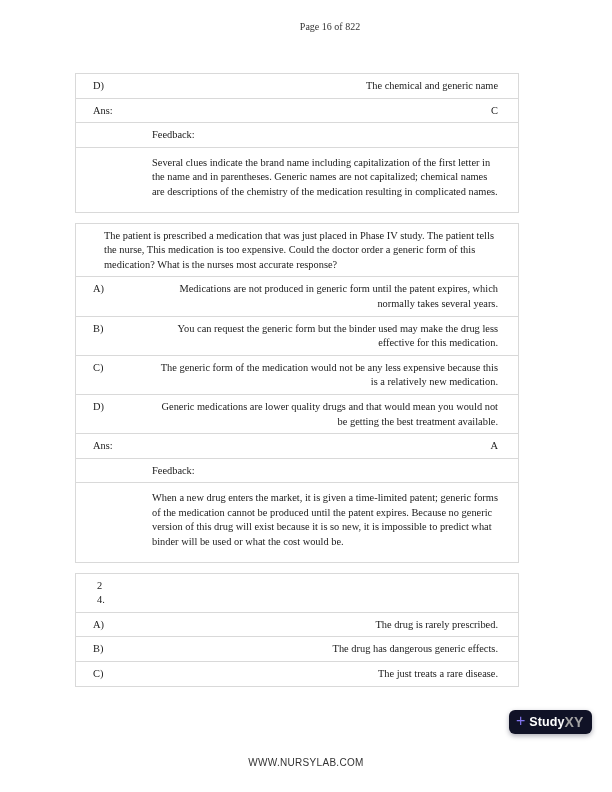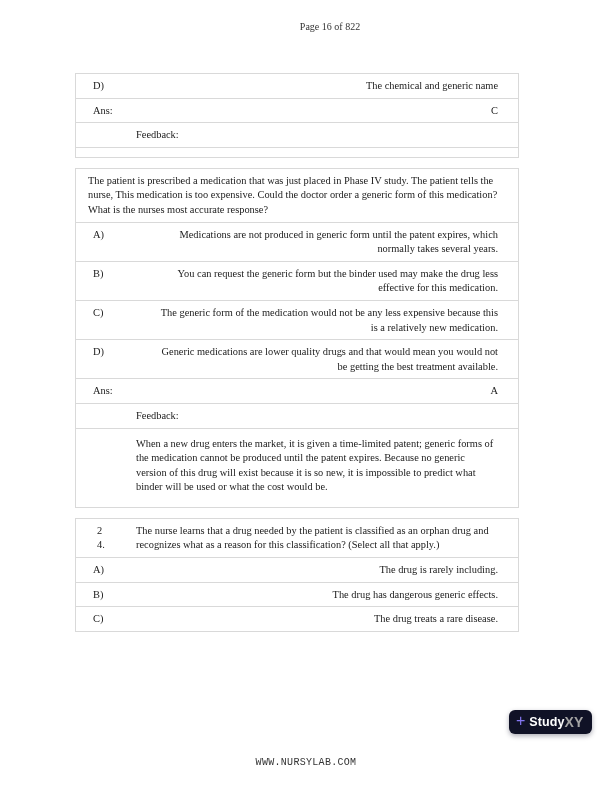--- a/index.html
+++ b/index.html
@@ -29,21 +29,21 @@
   .cell-label {
     flex:0 0 48px; box-sizing:border-box;
     padding:5px 0 4px 17px;
     font-size:10.4px; line-height:14.6px; color:#212121;
   }
   .cell-content {
     flex:1 1 auto; box-sizing:border-box;
     padding:5px 20px 4px 0;
     font-size:10.4px; line-height:14.6px; color:#212121;
   }
-  .indent-sm .cell-content { margin-left:12px; }
+  .indent-sm .cell-content { margin-left:28px; }
   .indent-lg .cell-content { margin-left:34px;text-align:right; }
   .row-question .cell-label {
     padding-left:21px; padding-right:15px;
     word-break:break-all;
   }
   .row-feedback_body .cell-content { padding-top:8px; padding-bottom:12px; }
   .brand-badge {
     position:absolute; left:509px; top:710px; height:24px;
     background:#101226;
     border-radius:6px;
@@ -55,21 +55,21 @@
   }
   .plus-icon {
     color:#8577f3; font-size:16px; font-weight:400;
     margin-right:4px; line-height:1; margin-top:-2px;
   }
   .brand-primary { color:#ffffff; font-weight:700; font-size:12.5px; letter-spacing:0.1px; }
   .brand-accent  { color:#a3a3a3; font-weight:700; font-size:14px; letter-spacing:0.1px; }
   .page-footer {
     position:absolute; top:757px; left:0; width:612px;
     text-align:center;
-    font-family:Liberation Mono, monospace;
+    font-family:Liberation Sans, sans-serif;
     font-size:10px; color:#333333; letter-spacing:0.3px;
   }
 </style>
 </head>
 <body>
 
 <div class="page-header">Page 16 of 822</div>
 
 <div class="content" id="content">
     <div class="qtable">
@@ -80,20 +80,21 @@
       <div class="row indent-lg row-answer">
     <div class="cell-label">Ans:</div>
     <div class="cell-content">C</div>
   </div>
       <div class="row indent-sm row-feedback_label">
     <div class="cell-label"></div>
     <div class="cell-content">Feedback:</div>
   </div>
       <div class="row indent-sm row-feedback_body">
     <div class="cell-label"></div>
+    <div class="cell-content">Several clues indicate the brand name including capitalization of the first letter in the name and in parentheses. Generic names are not capitalized; chemical names are descriptions of the chemistry of the medication resulting in complicated names.</div>
   </div>
     </div>
     <div class="qtable">
       <div class="row indent-sm row-question">
     <div class="cell-content">The patient is prescribed a medication that was just placed in Phase IV study. The patient tells the nurse, This medication is too expensive. Could the doctor order a generic form of this medication? What is the nurses most accurate response?</div>
   </div>
       <div class="row indent-lg row-option">
     <div class="cell-label">A)</div>
     <div class="cell-content">Medications are not produced in generic form until the patent expires, which normally takes several years.</div>
   </div>
@@ -118,33 +119,32 @@
     <div class="cell-content">Feedback:</div>
   </div>
       <div class="row indent-sm row-feedback_body">
     <div class="cell-label"></div>
     <div class="cell-content">When a new drug enters the market, it is given a time-limited patent; generic forms of the medication cannot be produced until the patent expires. Because no generic version of this drug will exist because it is so new, it is impossible to predict what binder will be used or what the cost would be.</div>
   </div>
     </div>
     <div class="qtable">
       <div class="row indent-sm row-question">
     <div class="cell-label">24.</div>
-    <div class="cell-content">The nurse learns that a drug needed by the patient is classified as an orphan drug and recognizes what as a reason for this classification? (Select all that apply.)</div>
   </div>
       <div class="row indent-lg row-option">
     <div class="cell-label">A)</div>
-    <div class="cell-content">The drug is rarely including.</div>
+    <div class="cell-content">The drug is rarely prescribed.</div>
   </div>
       <div class="row indent-lg row-option">
     <div class="cell-label">B)</div>
     <div class="cell-content">The drug has dangerous generic effects.</div>
   </div>
       <div class="row indent-lg row-option">
     <div class="cell-label">C)</div>
-    <div class="cell-content">The drug treats a rare disease.</div>
+    <div class="cell-content">The just treats a rare disease.</div>
   </div>
     </div>
   </div>
 
 <div class="brand-badge">
   <span class="plus-icon">+</span>
   <span class="brand-primary">Study</span>
   <span class="brand-accent">XY</span>
 </div>
 

